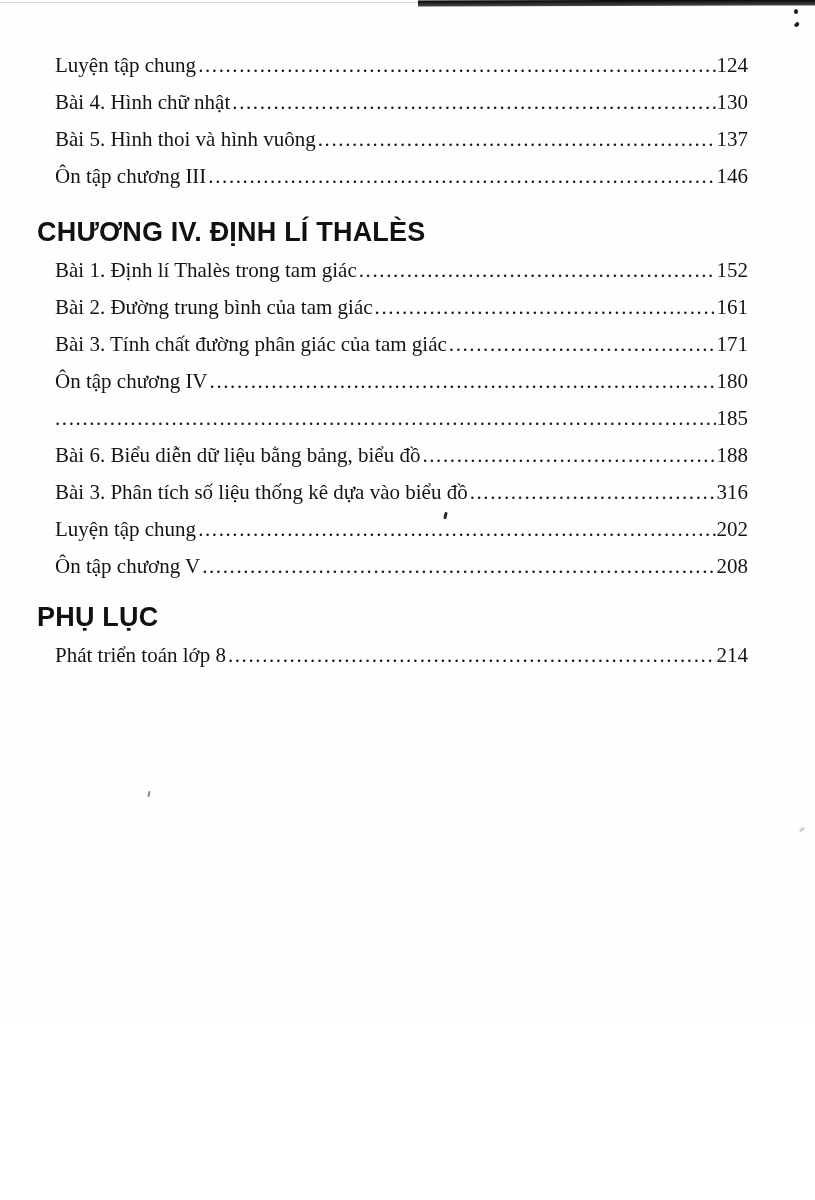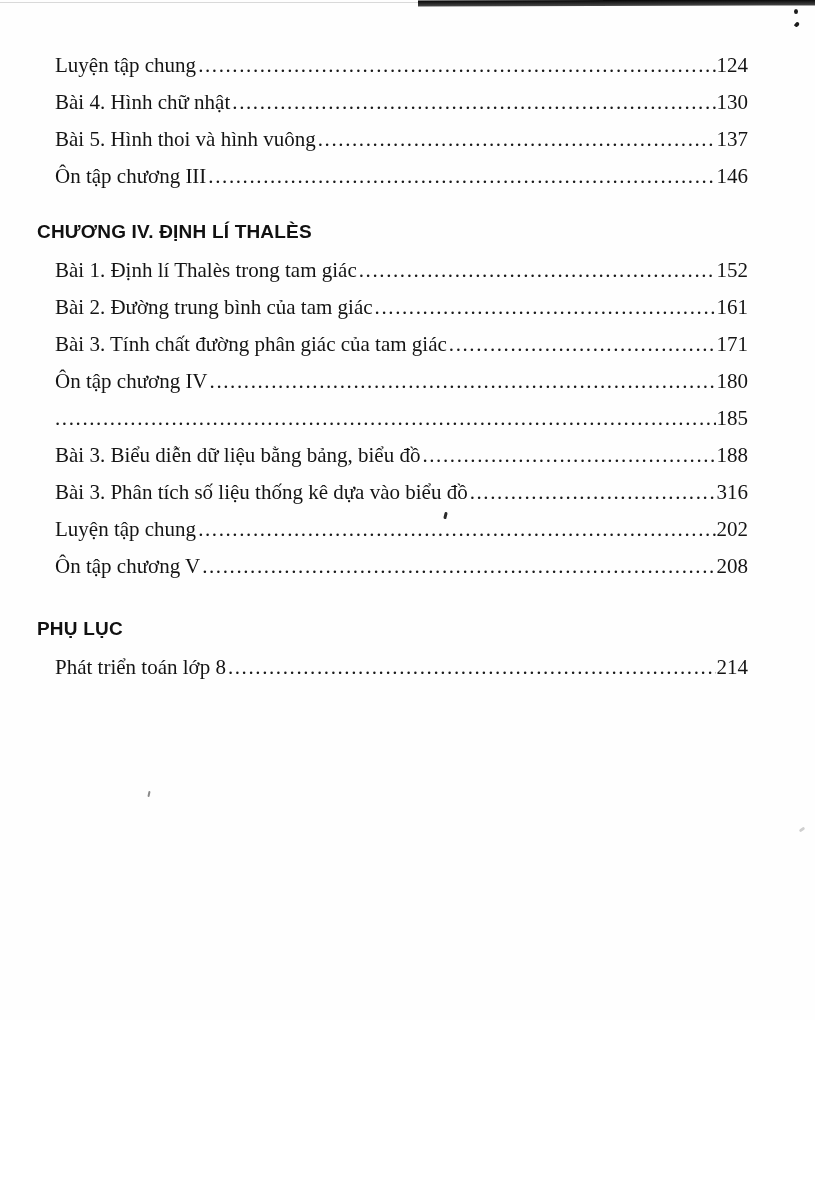--- a/index.html
+++ b/index.html
@@ -57,27 +57,27 @@
     position: absolute;
     left: 55px;
     top: 53px;
     width: 693px;
   }
   .toc-section { margin: 0; }
   .section-heading {
     margin: 31px 0 13px -18px;
     font-family: "Liberation Sans", sans-serif;
     font-weight: bold;
-    font-size: 19px;
+    font-size: 27px;
     line-height: 26px;
     letter-spacing: 0.2px;
     color: #111111;
   }
   .toc-section.first { margin-top: 0; }
-  .toc-section.last .section-heading { margin-top: 38px; }
+  .toc-section.last .section-heading { margin-top: 26px; }
 
   .toc-row {
     display: flex;
     align-items: baseline;
     line-height: 24px;
     margin-bottom: 13px;
     font-family: "Liberation Serif", serif;
     font-size: 21px;
     color: #141414;
   }
@@ -174,21 +174,21 @@
         <span class="toc-pagenum">180</span>
       </div>
     </section>
 
     <section class="toc-section">
       <div class="toc-row">
         <span class="toc-leader"></span>
         <span class="toc-pagenum">185</span>
       </div>
       <div class="toc-row">
-        <span class="toc-title">Bài 3. Biểu diễn dữ liệu bằng bảng, biểu đồ</span>
+        <span class="toc-title">Bài 6. Biểu diễn dữ liệu bằng bảng, biểu đồ</span>
         <span class="toc-leader"></span>
         <span class="toc-pagenum">188</span>
       </div>
       <div class="toc-row">
         <span class="toc-title">Bài 3. Phân tích số liệu thống kê dựa vào biểu đồ</span>
         <span class="toc-leader"></span>
         <span class="toc-pagenum">316</span>
       </div>
       <div class="toc-row">
         <span class="toc-title">Luyện tập chung</span>

